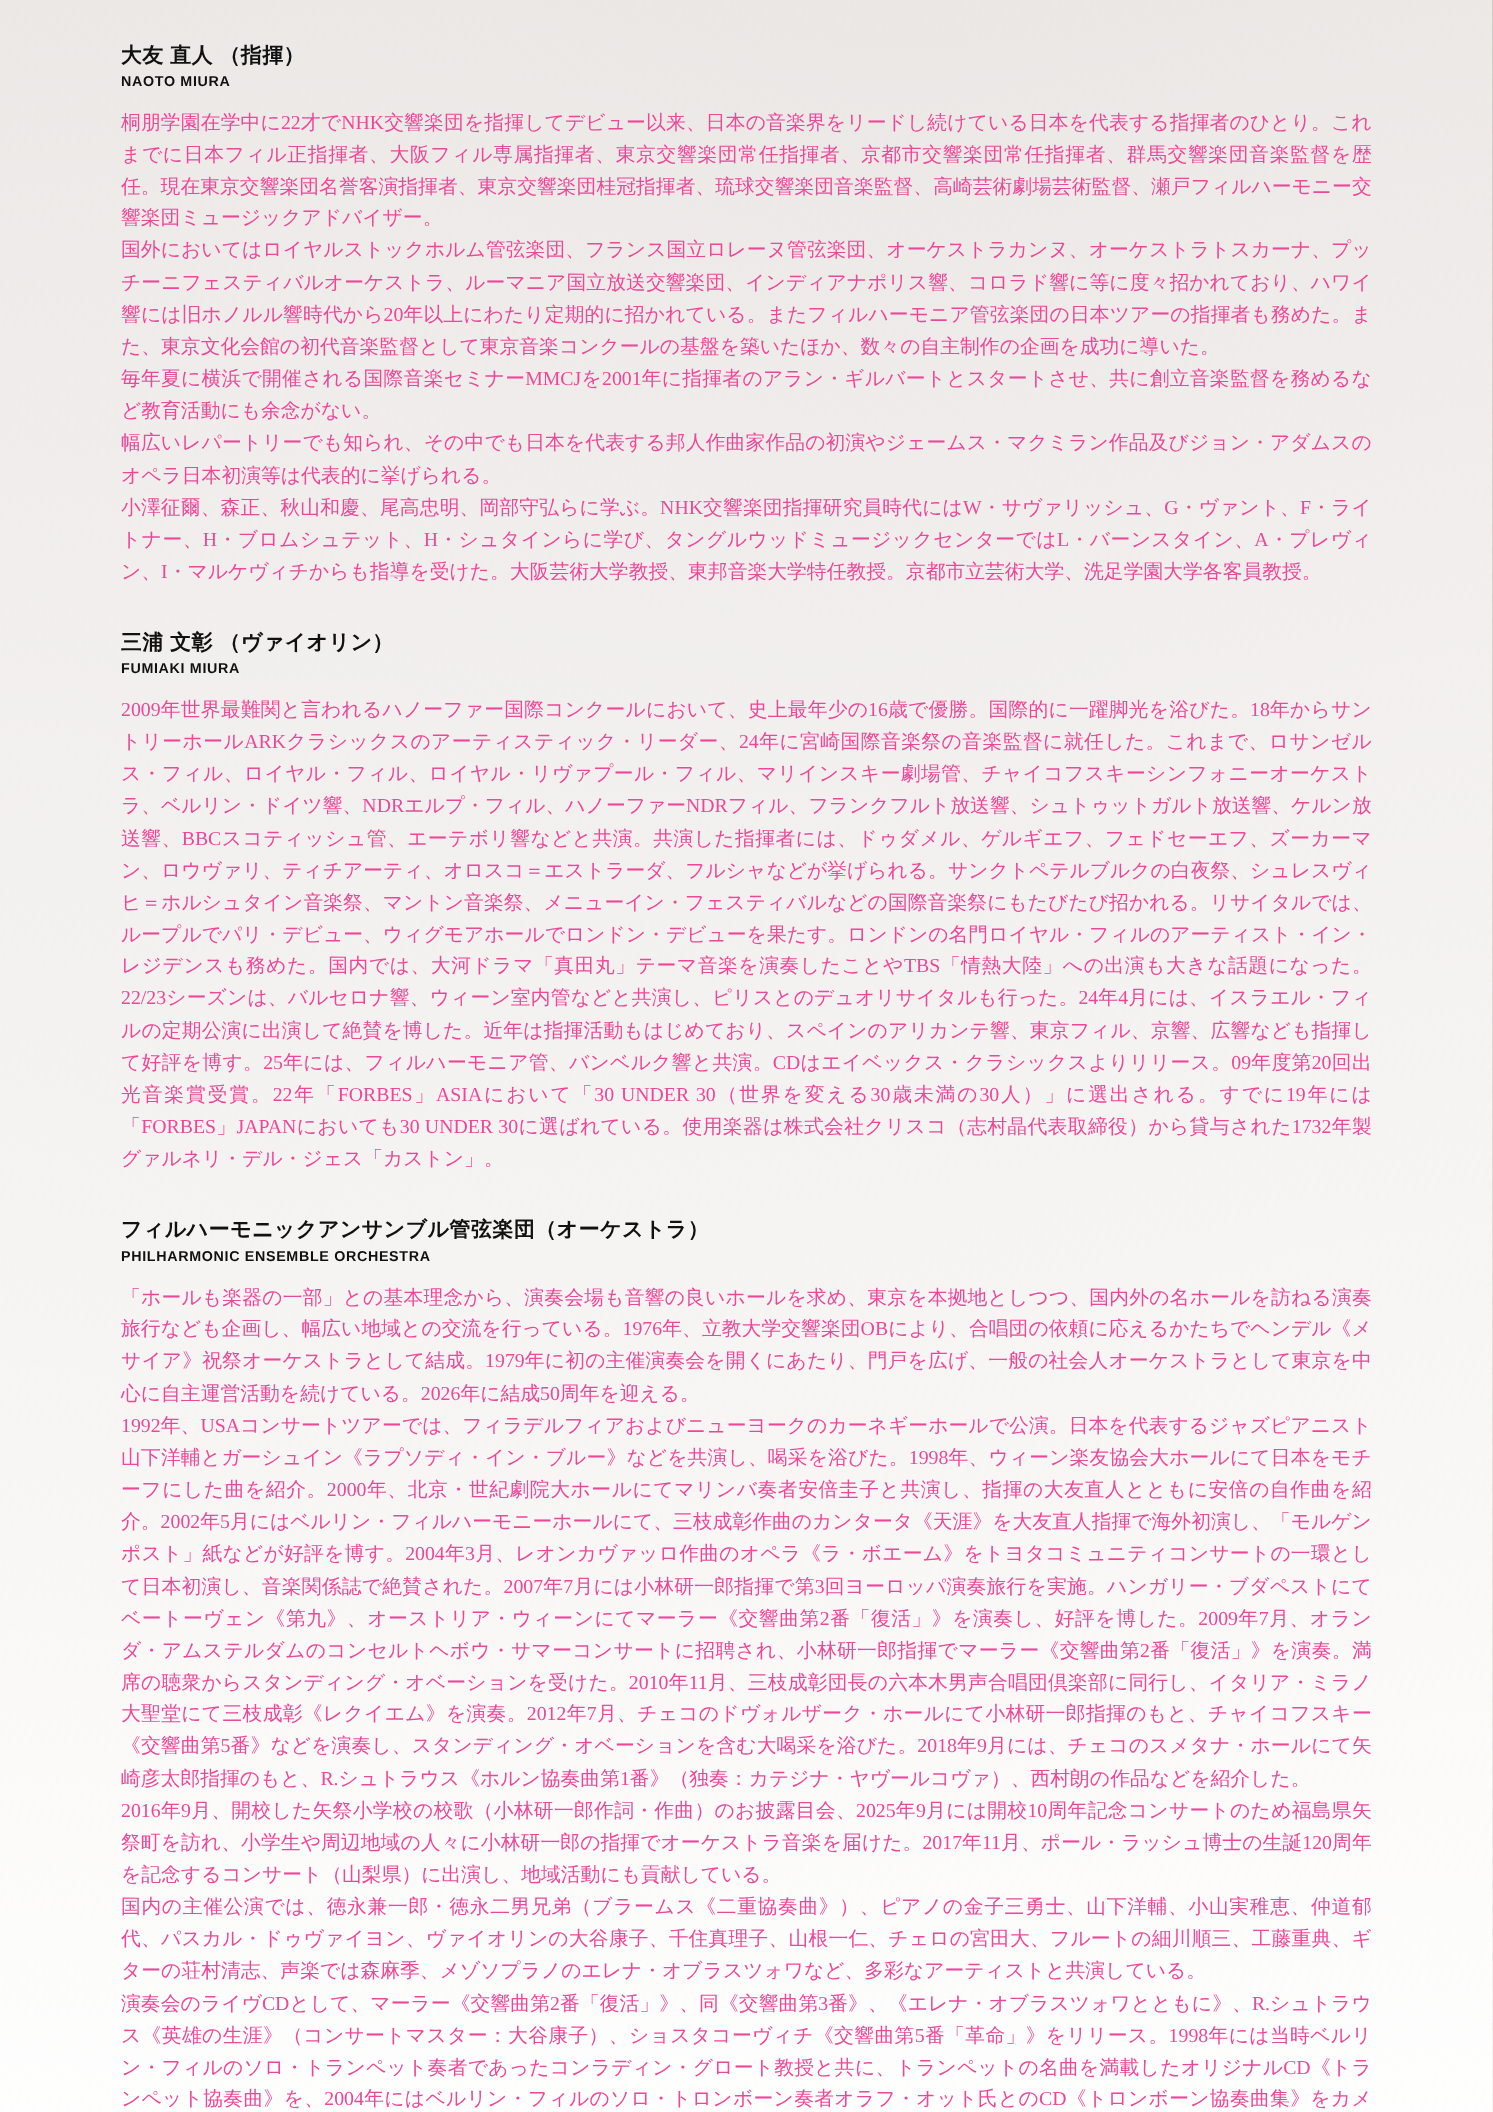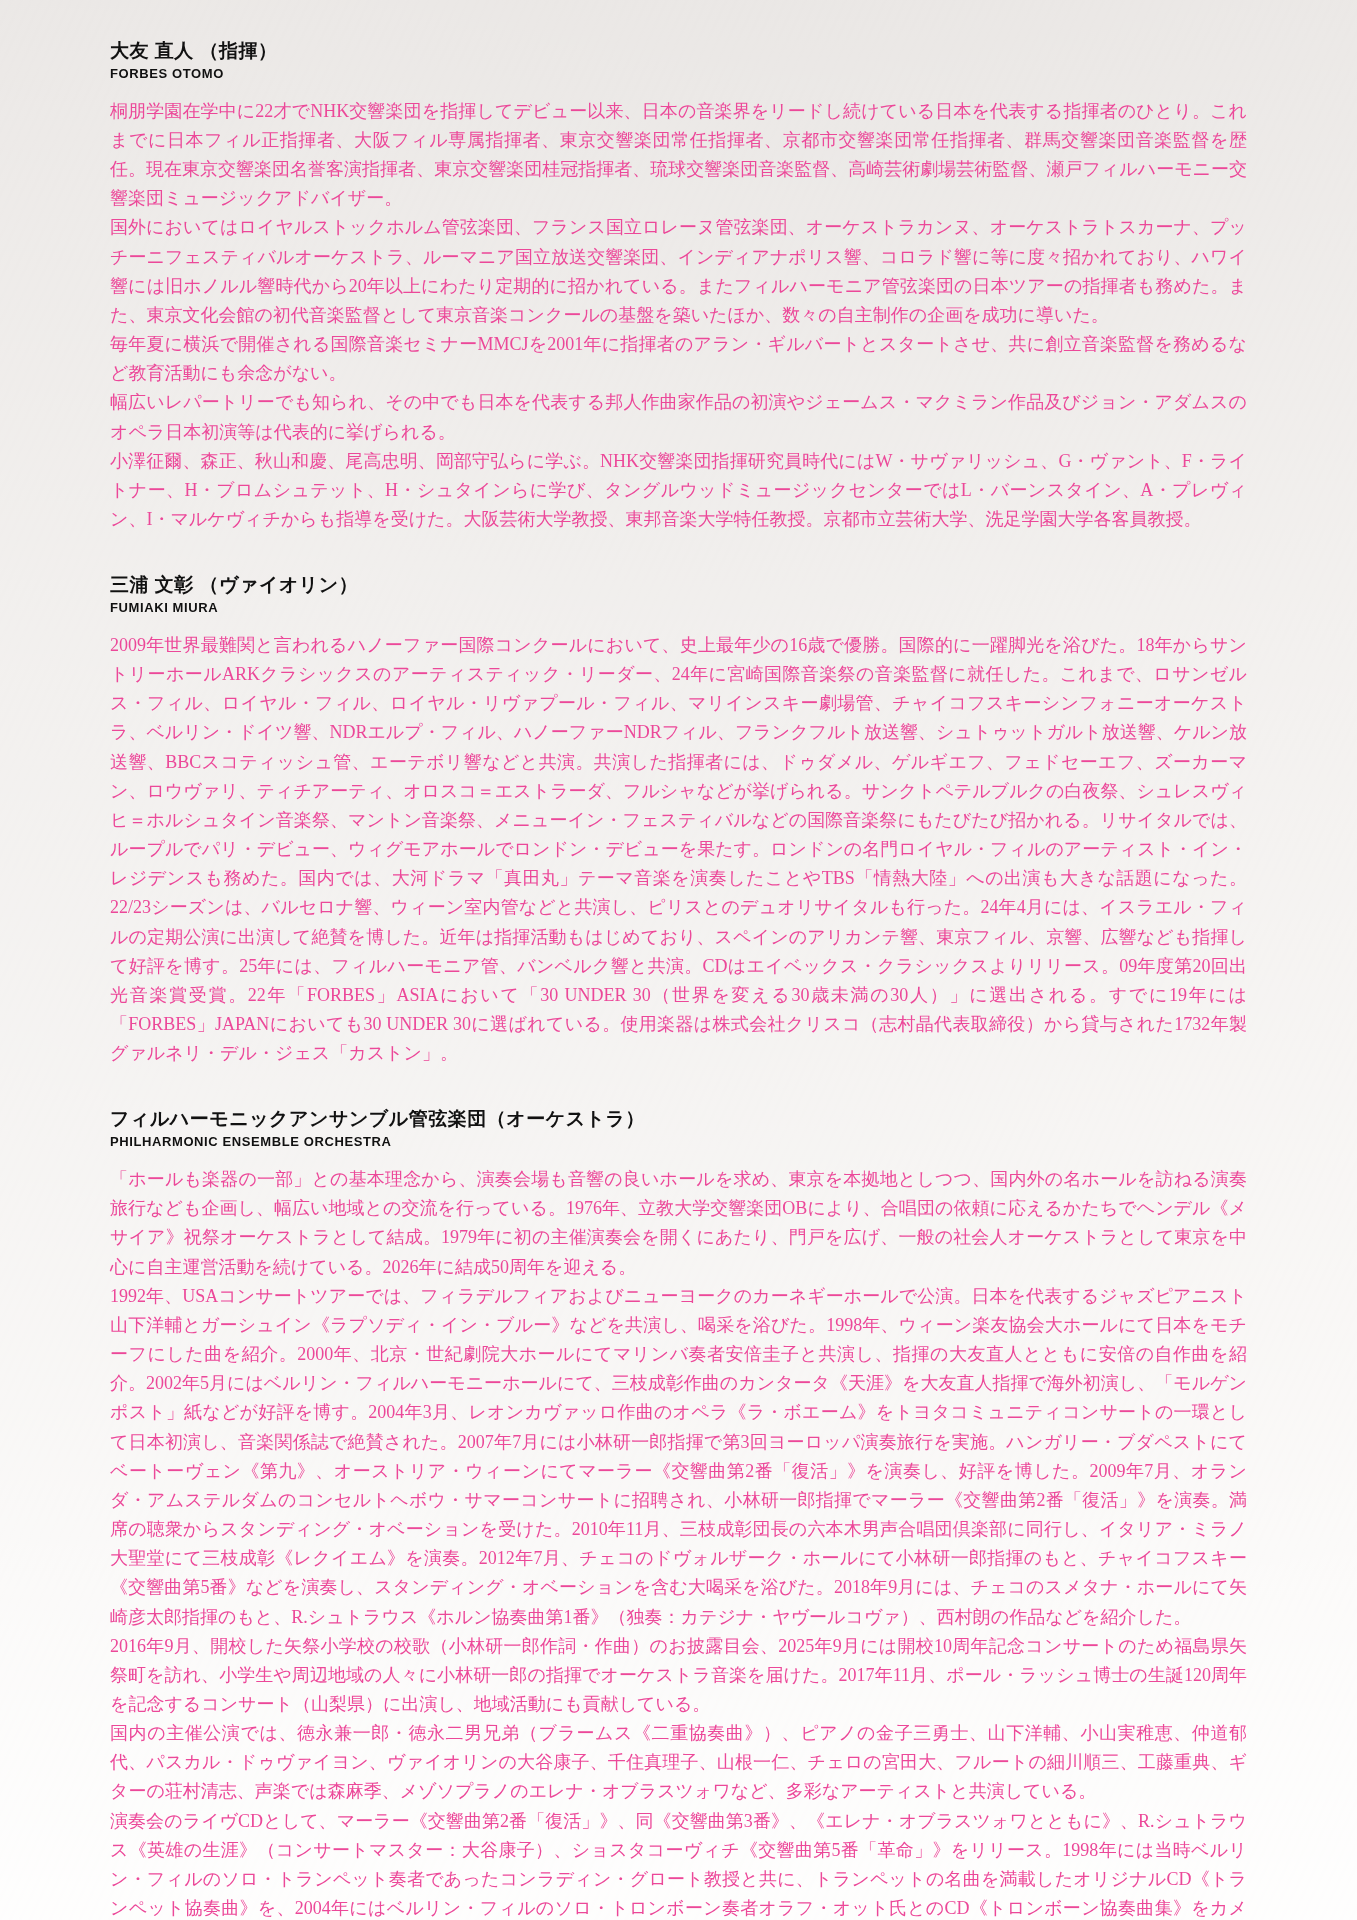--- a/index.html
+++ b/index.html
@@ -124,21 +124,21 @@
 </head>
 <body>
 
 <div class="bg-photo"></div>
 
 <div class="page">
 
   <div class="section">
     <div class="sec-head">
       <div class="name-jp">大友 直人 （指揮）</div>
-      <div class="name-en">FORBES OTOMO</div>
+      <div class="name-en">NAOTO MIURA</div>
     </div>
     <div class="body-text">
       <p>桐朋学園在学中に22才でNHK交響楽団を指揮してデビュー以来、日本の音楽界をリードし続けている日本を代表する指揮者のひとり。これまでに日本フィル正指揮者、大阪フィル専属指揮者、東京交響楽団常任指揮者、京都市交響楽団常任指揮者、群馬交響楽団音楽監督を歴任。現在東京交響楽団名誉客演指揮者、東京交響楽団桂冠指揮者、琉球交響楽団音楽監督、高崎芸術劇場芸術監督、瀬戸フィルハーモニー交響楽団ミュージックアドバイザー。</p>
       <p>国外においてはロイヤルストックホルム管弦楽団、フランス国立ロレーヌ管弦楽団、オーケストラカンヌ、オーケストラトスカーナ、プッチーニフェスティバルオーケストラ、ルーマニア国立放送交響楽団、インディアナポリス響、コロラド響に等に度々招かれており、ハワイ響には旧ホノルル響時代から20年以上にわたり定期的に招かれている。またフィルハーモニア管弦楽団の日本ツアーの指揮者も務めた。また、東京文化会館の初代音楽監督として東京音楽コンクールの基盤を築いたほか、数々の自主制作の企画を成功に導いた。</p>
       <p>毎年夏に横浜で開催される国際音楽セミナーMMCJを2001年に指揮者のアラン・ギルバートとスタートさせ、共に創立音楽監督を務めるなど教育活動にも余念がない。</p>
       <p>幅広いレパートリーでも知られ、その中でも日本を代表する邦人作曲家作品の初演やジェームス・マクミラン作品及びジョン・アダムスのオペラ日本初演等は代表的に挙げられる。</p>
       <p>小澤征爾、森正、秋山和慶、尾高忠明、岡部守弘らに学ぶ。NHK交響楽団指揮研究員時代にはW・サヴァリッシュ、G・ヴァント、F・ライトナー、H・ブロムシュテット、H・シュタインらに学び、タングルウッドミュージックセンターではL・バーンスタイン、A・プレヴィン、I・マルケヴィチからも指導を受けた。大阪芸術大学教授、東邦音楽大学特任教授。京都市立芸術大学、洗足学園大学各客員教授。</p>
     </div>
   </div>
 

